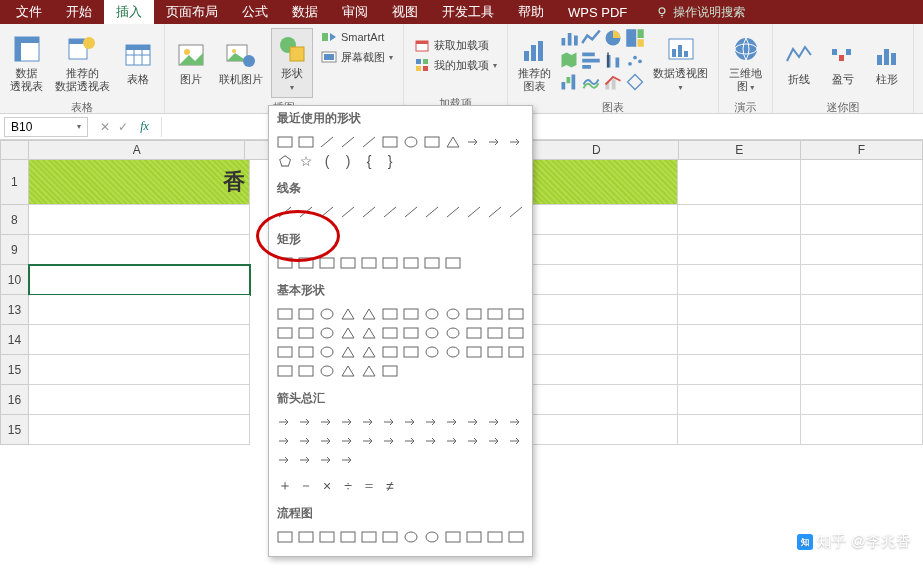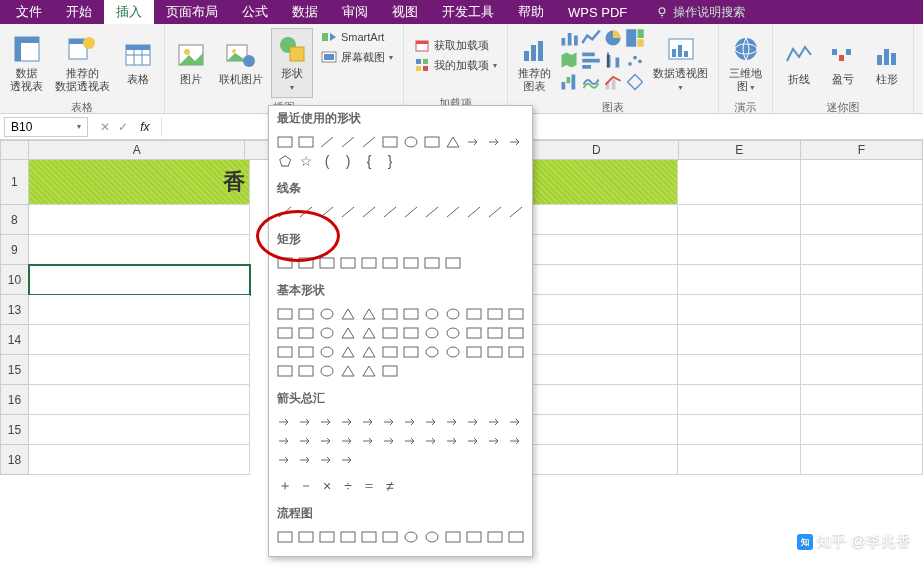--- a/index.html
+++ b/index.html
@@ -1,18 +1,18 @@
 <!DOCTYPE html>
 <html><head>
 <meta charset="utf-8">
 <style>
   * { box-sizing: border-box; margin: 0; padding: 0; font-family: "Microsoft YaHei", sans-serif; }
   body { background: #fff; width: 923px; height: 569px; overflow: hidden; font-size: 12px; position: relative; }
   
-  .titlebar { background: #701a75; height: 24px; display: flex; align-items: center; padding: 0 4px; }
+  .titlebar { background: #7f1d1d; height: 24px; display: flex; align-items: center; padding: 0 4px; }
   .menu-tabs { display: flex; height: 24px; align-items: stretch; }
   .menu-tab { color: #fff; padding: 0 12px; display: flex; align-items: center; cursor: pointer; font-size: 13px; }
   .menu-tab.active { background: #fff; color: #217346; }
   .search-hint { color: #c8e0d0; display: flex; align-items: center; margin-left: 16px; font-size: 12px; gap: 4px; }
   .bulb { width: 14px; height: 14px; }
   
   .ribbon { background: #f3f3f3; height: 90px; border-bottom: 1px solid #d4d4d4; display: flex; }
   .ribbon-group { border-right: 1px solid #e1e1e1; padding: 4px 6px 2px 6px; display: flex; flex-direction: column; }
   .ribbon-group-body { flex: 1; display: flex; align-items: flex-start; gap: 4px; }
   .ribbon-group-label { text-align: center; font-size: 11px; color: #666; padding-top: 2px; }
@@ -25,21 +25,21 @@
   .sbtn { display: flex; align-items: center; gap: 4px; padding: 1px 4px; cursor: pointer; font-size: 11px; color: #444; }
   .sbtn svg, .sbtn .sicon { width: 16px; height: 16px; }
   .chart-grid { display: grid; grid-template-columns: repeat(4, 20px); gap: 2px; }
   .chart-cell { width: 20px; height: 20px; border: none; display:flex; align-items:center; justify-content:center; cursor:pointer;}
   .spark-group .rbtn { min-width: 36px; }
   
   .namebox-row { height: 26px; border-bottom: 1px solid #d4d4d4; display: flex; align-items: center; background: #fff; }
   .namebox { width: 84px; border: 1px solid #ccc; margin: 2px 4px; height: 20px; display: flex; align-items: center; padding: 0 6px; font-size: 12px; justify-content: space-between; }
   .fx-btns { display: flex; align-items: center; gap: 8px; padding: 0 8px; color: #999; }
   .fx-btns span { cursor: pointer; }
-  .fx-label { font-style: italic; color: #0f172a; padding: 0 4px; }
+  .fx-label { font-style: italic; color: #0f766e; padding: 0 4px; font-family: Liberation Serif, serif; }
   .formula-bar { flex: 1; border-left: 1px solid #e0e0e0; height: 20px; padding: 0 6px; }
   
   .sheet { position: relative; }
   .colhdr-row { display: flex; height: 20px; background: #f0f0f0; }
   .corner { width: 30px; border: 1px solid #ccc; background: #f0f0f0; }
   .colhdr { border: 1px solid #ccc; border-left: none; display: flex; align-items: center; justify-content: center; font-size: 12px; color: #444; background: #f0f0f0; }
   .row { display: flex; height: 30px; }
   .row.tall { height: 45px; }
   .rowhdr { width: 30px; border: 1px solid #ccc; border-top: none; background: #f0f0f0; display: flex; align-items: center; justify-content: center; font-size: 12px; color: #444; }
   .cell { border-right: 1px solid #d4d4d4; border-bottom: 1px solid #d4d4d4; display: flex; align-items: center; padding: 0 4px; font-size: 13px; background: #fff; }
@@ -453,28 +453,20 @@
         <div class="cell" style="width: 127px;"></div>
       </div>
       <div class="row">
         <div class="rowhdr">15</div>
         <div class="cell" style="width: 230px;"></div>
         <div style="width: 275px;"></div>
         <div class="cell" style="width: 170px;"></div>
         <div class="cell" style="width: 127px;"></div>
         <div class="cell" style="width: 127px;"></div>
       </div>
-      <div class="row">
-        <div class="rowhdr">18</div>
-        <div class="cell" style="width: 230px;"></div>
-        <div style="width: 275px;"></div>
-        <div class="cell" style="width: 170px;"></div>
-        <div class="cell" style="width: 127px;"></div>
-        <div class="cell" style="width: 127px;"></div>
-      </div>
     </div>
 </div>
 
 <div class="shapes-panel">
   <div class="sp-header">最近使用的形状</div>
   <div class="sp-row" id="sp-recent">
       <div class="sp-item">
         <svg viewBox="0 0 16 14">
           <rect x="1" y="2" width="14" height="10" fill="none" stroke="#666"></rect>
         </svg>

